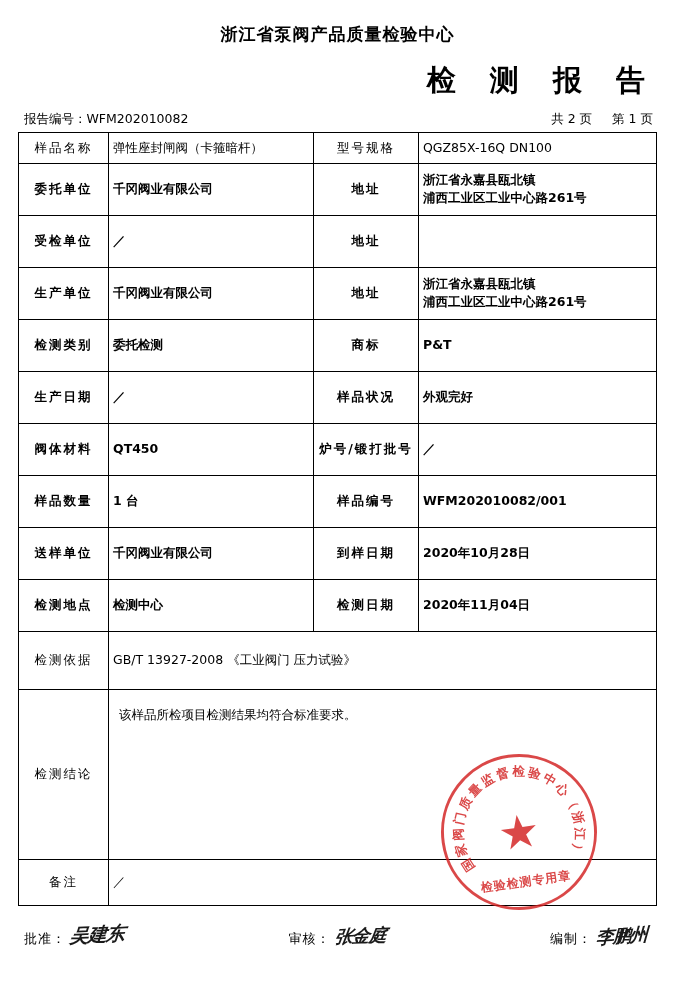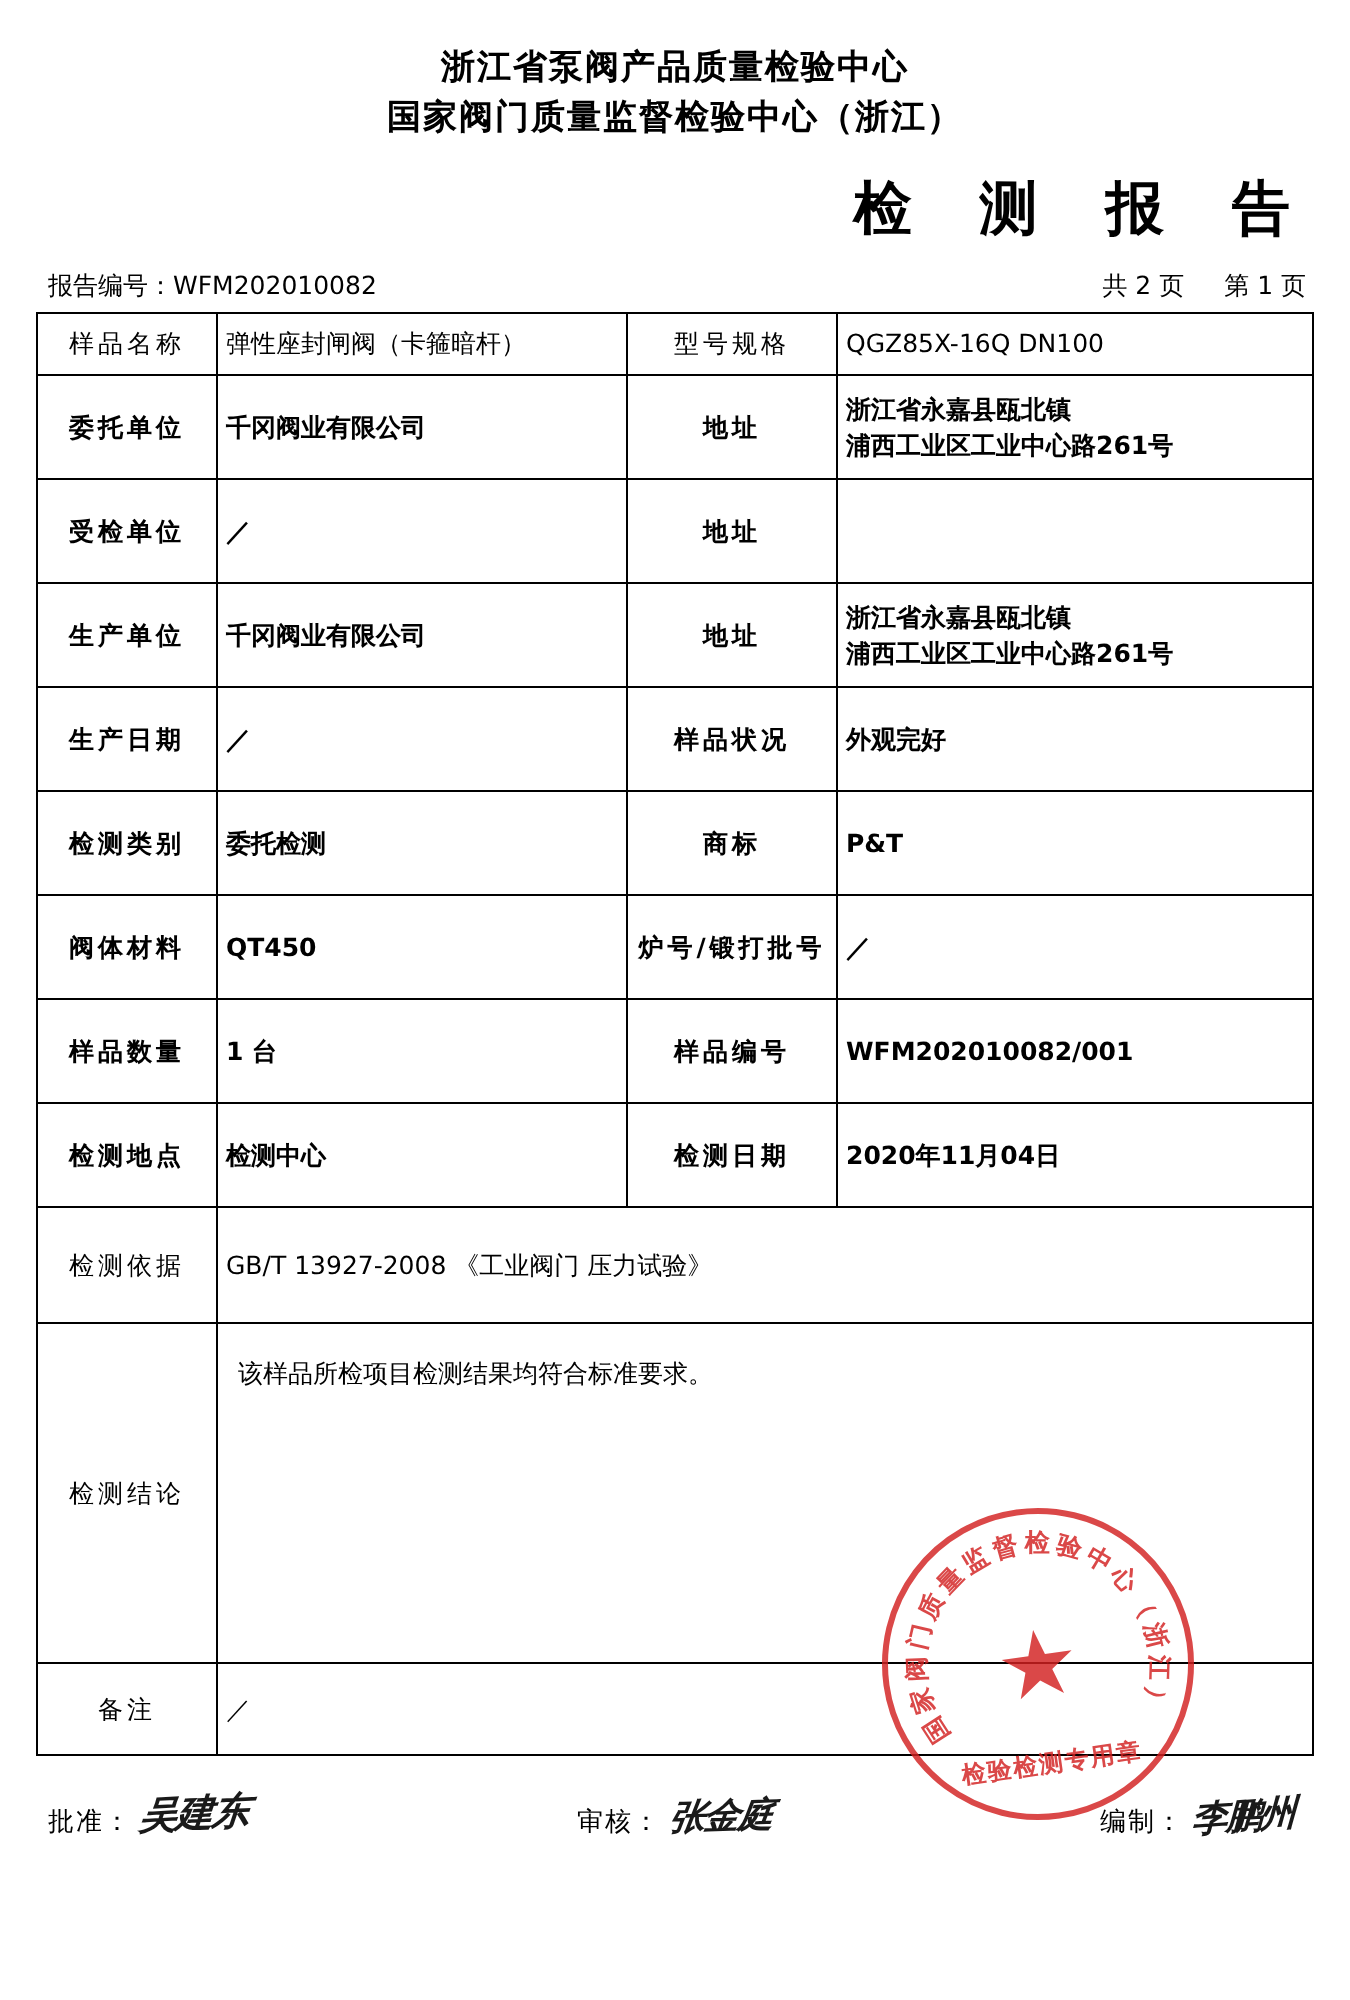--- a/index.html
+++ b/index.html
@@ -163,21 +163,20 @@
     font-size: 13px;
     letter-spacing: 0.5px;
   }
 </style>
 </head>
 <body>
 
 <div class="page">
 
   <div class="hdr">浙江省泵阀产品质量检验中心</div>
-  <div class="hdr2">国家阀门质量监督检验中心（浙江）</div>
   <div class="title">检 测 报 告</div>
 
   <div class="meta">
     <div class="left">
       <span>报告编号：</span><span>WFM202010082</span>
     </div>
     <div class="right">
       <span>共 2 页</span>
       <span>第 1 页</span>
     </div>
@@ -219,47 +218,53 @@
         <td class="lbl">生产单位</td>
         <td class="val">千冈阀业有限公司</td>
         <td class="lbl">地址</td>
         <td class="val two-line">
           <div>浙江省永嘉县瓯北镇</div>
           <div>浦西工业区工业中心路261号</div>
         </td>
       </tr>
 
       <tr class="tall">
+        <td class="lbl">检测类别</td>
+        <td class="val">委托检测</td>
+        <td class="lbl">商标</td>
+        <td class="val">P&amp;T</td>
+      </tr>
+
+      <tr class="tall">
         <td class="lbl">生产日期</td>
         <td class="val">／</td>
         <td class="lbl">样品状况</td>
         <td class="val">外观完好</td>
       </tr>
 
       <tr class="tall">
-        <td class="lbl">检测类别</td>
-        <td class="val">委托检测</td>
-        <td class="lbl">商标</td>
-        <td class="val">P&amp;T</td>
-      </tr>
-
-      <tr class="tall">
         <td class="lbl">阀体材料</td>
         <td class="val">QT450</td>
         <td class="lbl">炉号/锻打批号</td>
         <td class="val">／</td>
       </tr>
 
       <tr class="tall">
         <td class="lbl">样品数量</td>
         <td class="val">1 台</td>
         <td class="lbl">样品编号</td>
         <td class="val">WFM202010082/001</td>
       </tr>
 
+      <tr class="tall">
+        <td class="lbl">送样单位</td>
+        <td class="val">千冈阀业有限公司</td>
+        <td class="lbl">到样日期</td>
+        <td class="val">2020年10月28日</td>
+      </tr>
 
       <tr class="tall">
         <td class="lbl">检测地点</td>
         <td class="val">检测中心</td>
         <td class="lbl">检测日期</td>
         <td class="val">2020年11月04日</td>
       </tr>
 
       <tr style="height:58px">
         <td class="lbl">检测依据</td>

